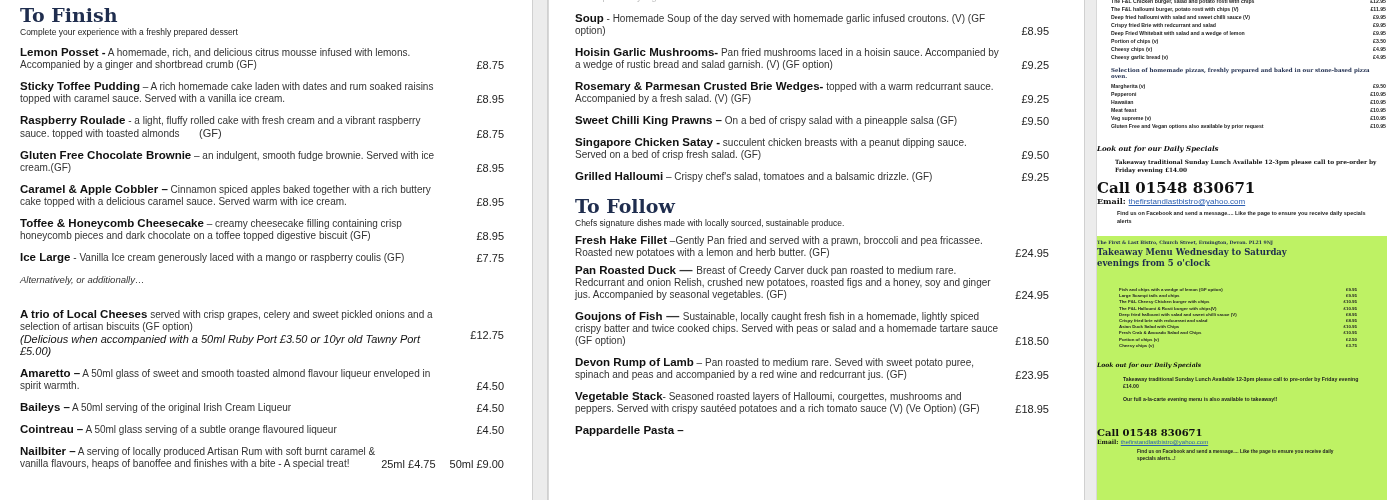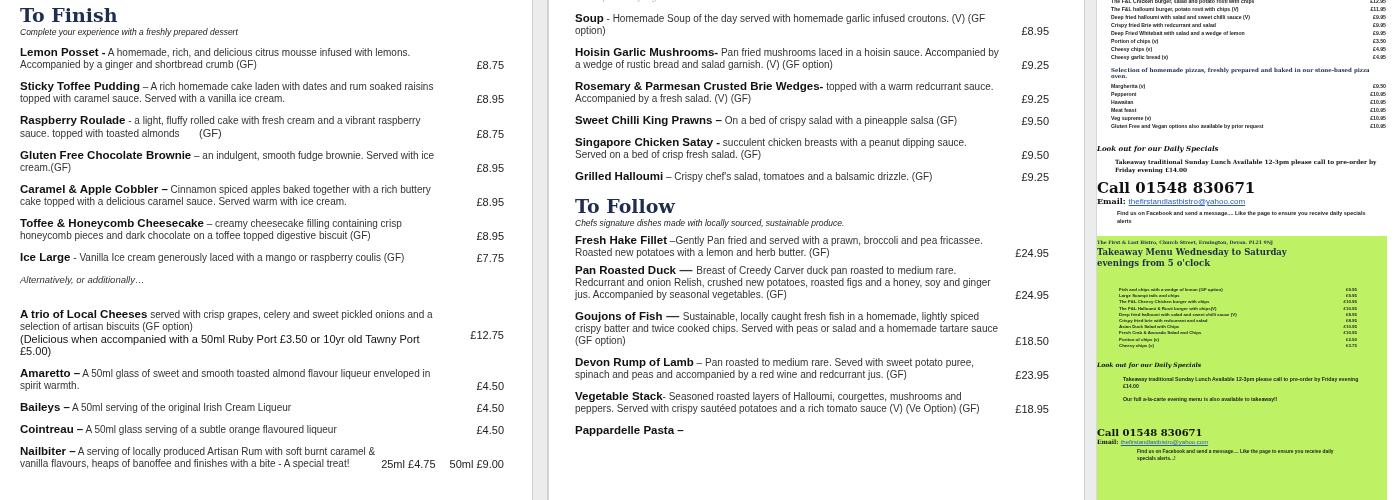--- a/index.html
+++ b/index.html
@@ -8,32 +8,32 @@
 
   .page { position: absolute; top: 0; height: 500px; background: #fff; overflow: hidden; }
   #page-left { left: 0; width: 532px; }
   #page-mid  { left: 548px; width: 536px; border-left: 1px solid #d8d8d8; }
   #page-right { left: 1096px; width: 304px; border-left: 1px solid #d8d8d8; }
   .gutter { position: absolute; top: 0; height: 500px; background: #ececec; }
   #gutter-1 { left: 532px; width: 16px; border-left: 1px solid #d0d0d0; border-right: 1px solid #d0d0d0; }
   #gutter-2 { left: 1084px; width: 12px; border-left: 1px solid #d0d0d0; }
 
   .section-title { font-family: "DejaVu Serif", "Liberation Serif", serif; font-weight: bold; color: #1f2d4e; font-size: 19px; line-height: 22px; }
-  .section-sub { font-style: italic; font-size: 8.5px; color: #222; margin-top: 1px; }
+  .section-sub { font-size: 8.5px; color: #222; margin-top: 1px; }
 
   .item { position: relative; font-size: 10px; line-height: 12px; color: #333; padding-right: 74px; }
   .item .name { font-weight: bold; color: #111; font-size: 11.5px; }
   .item .price { position: absolute; right: 16px; bottom: 0; font-size: 11px; color: #222; }
   .item .gf-inline { font-size: 11px; }
 
   
   #page-left .content { position: absolute; left: 20px; top: 4px; width: 500px; }
   #page-left .item { margin-top: 9px; }
   .alt-note { font-style: italic; font-size: 9.5px; color: #333; margin-top: 10px; }
-  .cheese-note { font-size: 11px; color: #111; }
+  .cheese-note { font-style: italic; font-size: 11px; color: #111; }
   .dual-price { position: absolute; right: 16px; bottom: 0; font-size: 11px; color: #222; }
   .dual-price span { margin-left: 14px; }
 
   
   #page-mid .content { position: absolute; left: 26px; top: -8px; width: 500px; }
   #page-mid .item { margin-top: 9px; }
   #page-mid .item .price { right: 26px; }
   .cutoff-line { height: 10px; overflow: hidden; font-size: 9px; color: #bbb; }
   .follow-block { margin-top: 12px; }
   .dash { font-weight: bold; font-size: 13px; }

